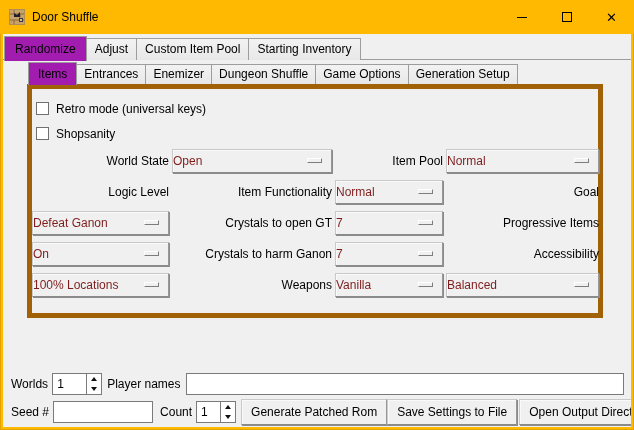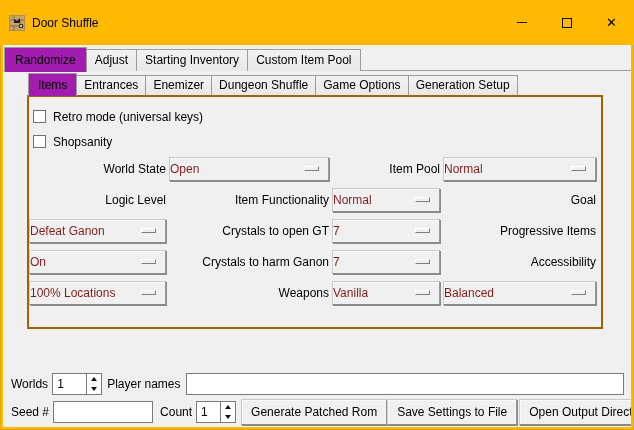--- a/index.html
+++ b/index.html
@@ -12,21 +12,21 @@
   }
   .window {
     width: 634px; height: 430px;
     background: #ffb900;
     box-shadow: inset 0 0 0 1px #e2a400;
     padding: 0 3px 3px 3px;
     display: flex; flex-direction: column;
   }
   
   .titlebar {
-    height: 45px; margin: 0 -3px; padding-left: 9px;
+    height: 34px; margin: 0 -3px; padding-left: 9px;
     display: flex; align-items: center;
     background: #ffb900;
     flex: 0 0 auto;
   }
   .door-icon { width:16px; height:16px; display:inline-block; flex:0 0 auto; }
   .title-text { margin-left: 7px; flex: 1 1 auto; }
   .win-btn {
     width: 45px; height: 27px; flex: 0 0 auto;
     display:flex; align-items:center; justify-content:center;
     cursor: default;
@@ -68,21 +68,21 @@
   }
   .sub-strip { margin-left: 24px; height: 24px; }
   .sub-strip .tab { padding: 2px 7px 3px 7px; }
   .sub-strip .tab.selected { padding: 4px 9px 4px 9px; }
   
   .sub-page {
     position: absolute;
     left: 24px; top: 50px;
     width: 576px; height: 234px;
     background: #f0f0f0;
-    border: 2px solid #a16207;
+    border: 5px solid #a16207;
     padding-top: 7px;
     z-index: 1;
   }
   
   .check-row {
     display:flex; align-items:center;
     height: 25px; margin-left: 4px;
     cursor: default;
   }
   .checkbox {
@@ -191,22 +191,22 @@
         <span class="close-glyph">✕</span>
       </div>
   </div>
 
   <div class="client">
 
     <div class="tab-strip">
       <div class="strip-line"></div>
       <div class="tab selected">Randomize</div>
       <div class="tab">Adjust</div>
+      <div class="tab">Custom Item Pool</div>
       <div class="tab">Starting Inventory</div>
-      <div class="tab">Custom Item Pool</div>
     </div>
 
     <div class="tab-strip sub-strip">
       <div class="tab selected">Items</div>
       <div class="tab">Entrances</div>
       <div class="tab">Enemizer</div>
       <div class="tab">Dungeon Shuffle</div>
       <div class="tab">Game Options</div>
       <div class="tab">Generation Setup</div>
     </div>

